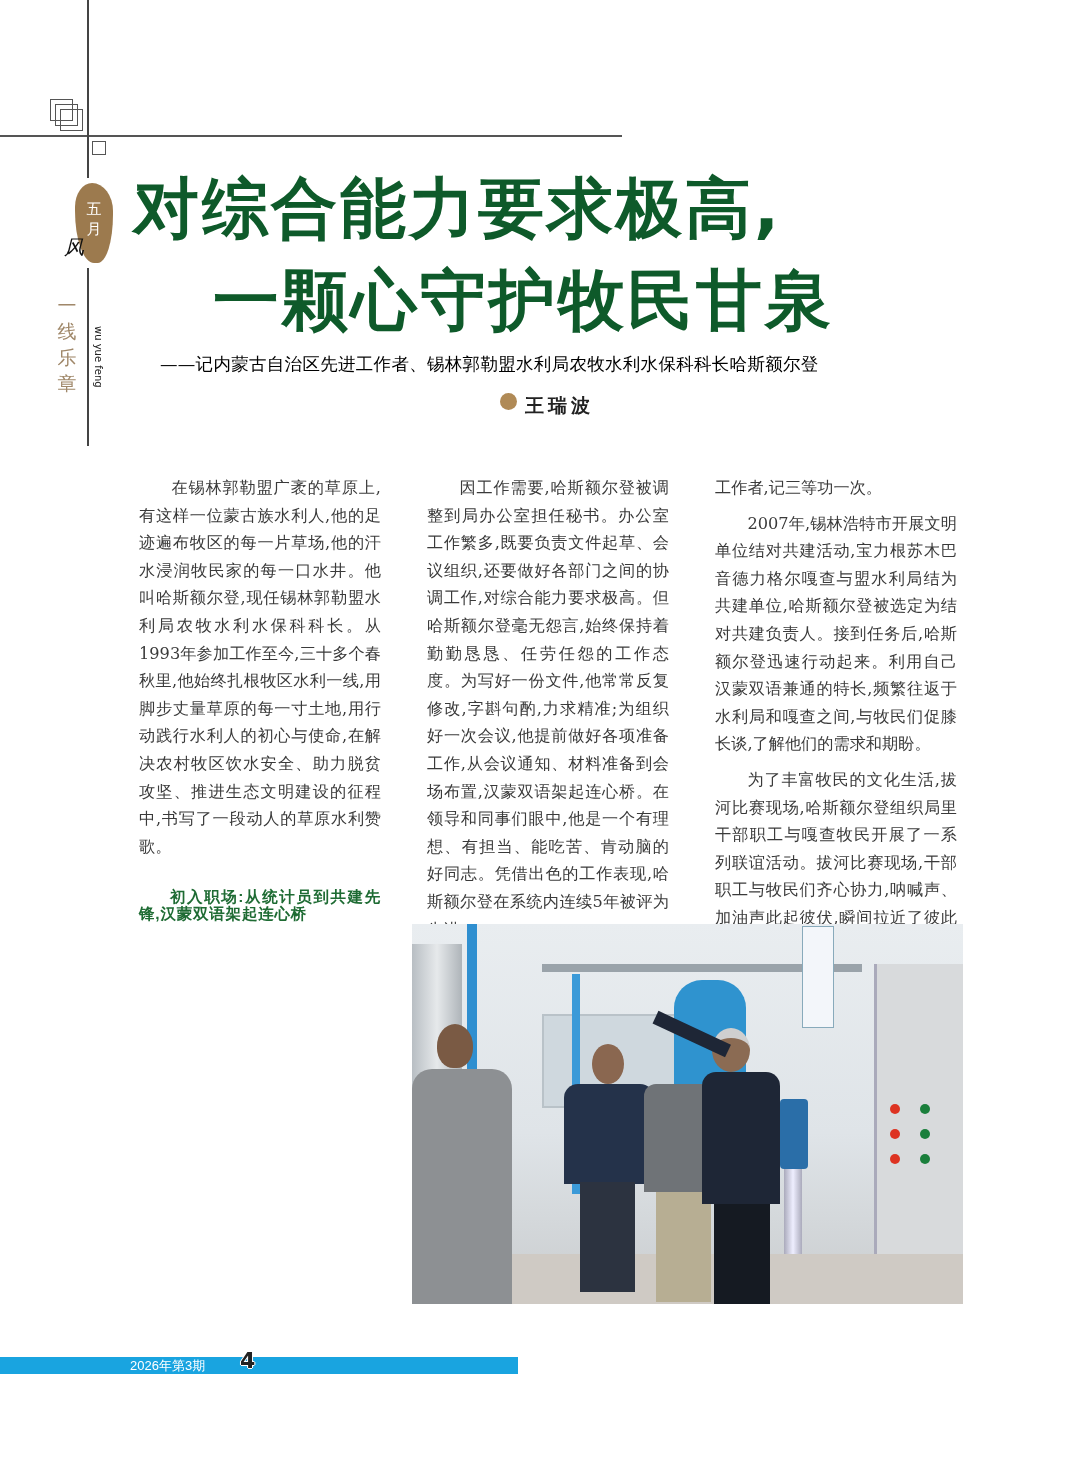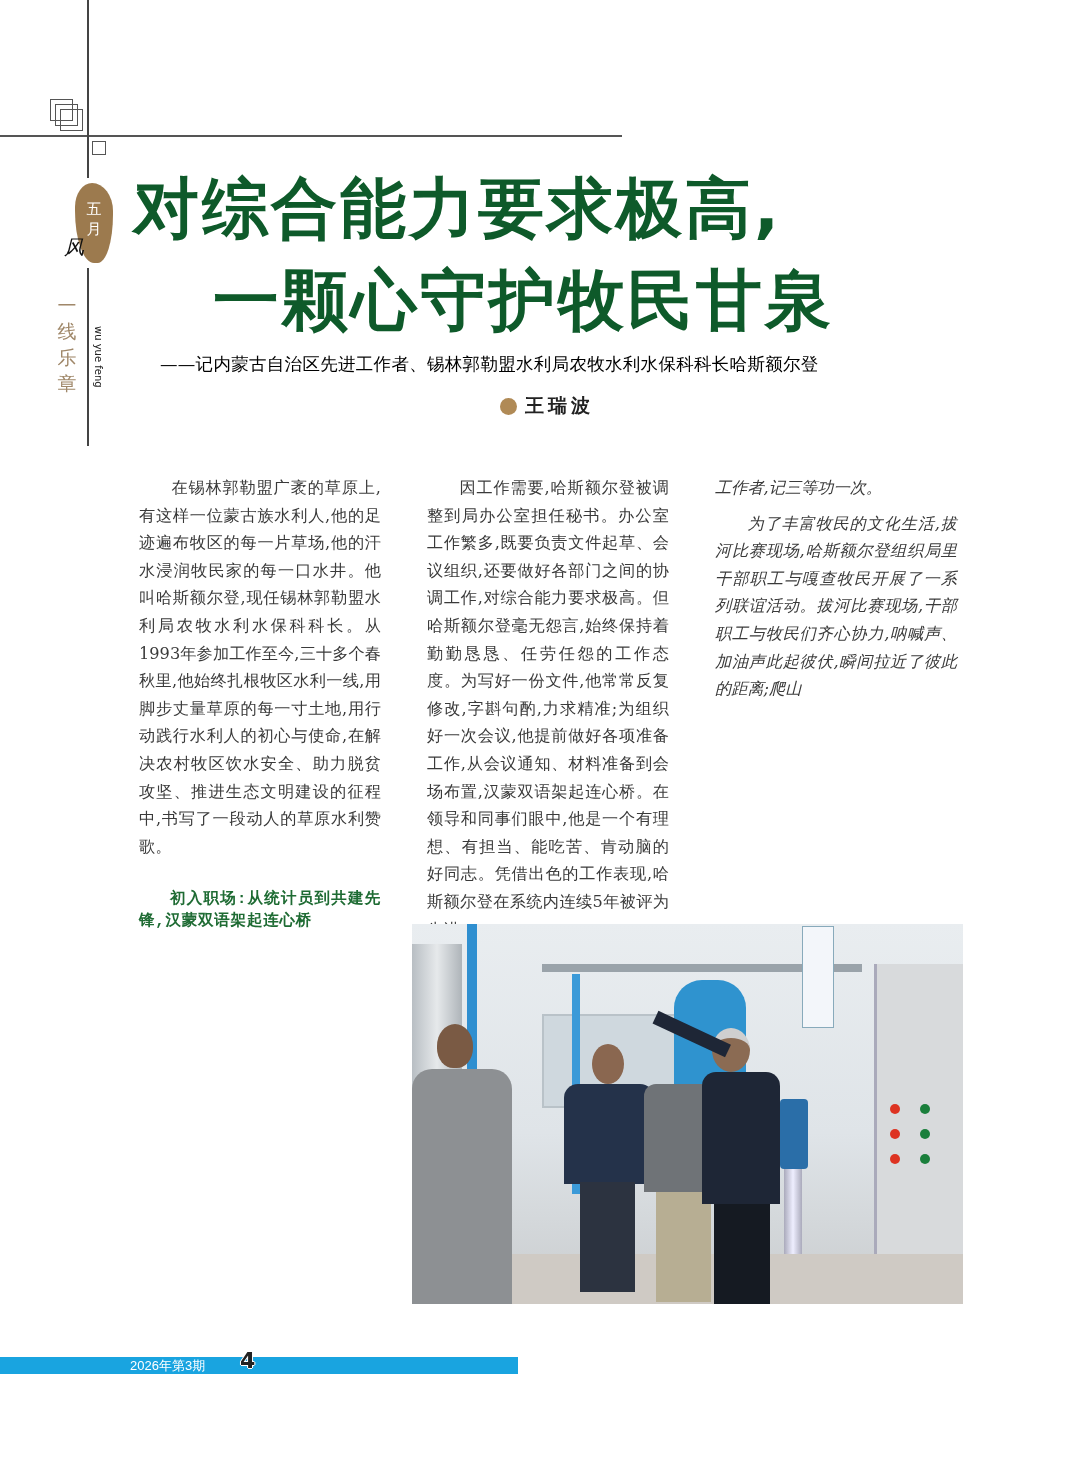--- a/index.html
+++ b/index.html
@@ -23,32 +23,32 @@
                     font-family: "DejaVu Sans", sans-serif; font-size: 19px; line-height: 26px; text-align: center; }
     .column-label span { display: block; }
     .pinyin { position: absolute; left: 92px; top: 326px; font-family: "DejaVu Sans", sans-serif;
               font-size: 10px; color: #222; transform-origin: left top; transform: rotate(90deg) translate(0, -12px);
               white-space: nowrap; }
 
     .title { position: absolute; font-family: "DejaVu Sans", sans-serif; font-weight: bold;
              color: #0e5a2a; font-size: 66px; letter-spacing: 3px; white-space: nowrap; line-height: 1; }
     .subtitle { position: absolute; left: 160px; top: 352px; font-size: 17.5px; color: #000000;
                 white-space: nowrap; letter-spacing: 0.3px; }
-    .author { position: absolute; left: 500px; top: 393px; display: flex; align-items: center; }
+    .author { position: absolute; left: 500px; top: 393px; display: flex; align-items: flex-start; }
     .author-dot { width: 17px; height: 17px; border-radius: 50%; background: #b08a56; margin-right: 8px; }
     .author-name { font-size: 19px; font-weight: bold; color: #222; letter-spacing: 4px; }
 
     .col { position: absolute; font-size: 16.2px; line-height: 27.6px; color: #3a3a3a; text-align: justify; }
     .col p { margin: 8px; }
     .indent { text-indent: 2em; }
-    .section-heading { font-family: Liberation Mono, monospace; font-weight: bold; color: #1e6b33;
-                       font-size: 15.5px; line-height: 22px; text-indent: 2em; margin-top: 28px !important; letter-spacing: 0.8px; }
+    .section-heading { font-family: Liberation Sans, sans-serif; font-weight: bold; color: #1e6b33;
+                       font-size: 15.5px; line-height: 17px; text-indent: 2em; margin-top: 28px !important; letter-spacing: 0.8px; }
     .c1 { left: 131px; top: 466px; width: 258px; }
     .c2 { left: 419px; top: 466px; width: 258px; }
-    .c3 { left: 707px; top: 466px; width: 258px; font-style: italic; }
+    .c3 { left: 707px; top: 466px; width: 258px; }
 
     .photo { position: absolute; left: 412px; top: 924px; width: 551px; height: 380px; overflow: hidden;
              background: linear-gradient(180deg, #e9edf0 0%, #dfe4e8 55%, #c9ccce 100%); }
     .photo .el { position: absolute; }
 
     .footer-bar { position: absolute; left: 0; top: 1357px; width: 518px; height: 17px; background: #19a4e0; }
     .footer-issue { position: absolute; left: 130px; top: 1357px; font-family: "Liberation Sans", sans-serif;
                     font-size: 13px; line-height: 17px; color: #fff; }
     .footer-page { position: absolute; left: 240px; top: 1348px; font-family: "DejaVu Sans", sans-serif;
                    font-size: 22px; font-weight: bold; color: #222; line-height: 26px;
@@ -93,20 +93,21 @@
   <p class="indent">在锡林郭勒盟广袤的草原上,有这样一位蒙古族水利人,他的足迹遍布牧区的每一片草场,他的汗水浸润牧民家的每一口水井。他叫哈斯额尔登,现任锡林郭勒盟水利局农牧水利水保科科长。从1993年参加工作至今,三十多个春秋里,他始终扎根牧区水利一线,用脚步丈量草原的每一寸土地,用行动践行水利人的初心与使命,在解决农村牧区饮水安全、助力脱贫攻坚、推进生态文明建设的征程中,书写了一段动人的草原水利赞歌。</p>
   <p class="section-heading">初入职场:从统计员到共建先锋,汉蒙双语架起连心桥</p>
 </div>
 
 <div class="col c2">
   <p class="indent">因工作需要,哈斯额尔登被调整到局办公室担任秘书。办公室工作繁多,既要负责文件起草、会议组织,还要做好各部门之间的协调工作,对综合能力要求极高。但哈斯额尔登毫无怨言,始终保持着勤勤恳恳、任劳任怨的工作态度。为写好一份文件,他常常反复修改,字斟句酌,力求精准;为组织好一次会议,他提前做好各项准备工作,从会议通知、材料准备到会场布置,汉蒙双语架起连心桥。在领导和同事们眼中,他是一个有理想、有担当、能吃苦、肯动脑的好同志。凭借出色的工作表现,哈斯额尔登在系统内连续5年被评为先进</p>
 </div>
 
 <div class="col c3">
   <p>工作者,记三等功一次。</p>
+  <p class="indent">2007年,锡林浩特市开展文明单位结对共建活动,宝力根苏木巴音德力格尔嘎查与盟水利局结为共建单位,哈斯额尔登被选定为结对共建负责人。接到任务后,哈斯额尔登迅速行动起来。利用自己汉蒙双语兼通的特长,频繁往返于水利局和嘎查之间,与牧民们促膝长谈,了解他们的需求和期盼。</p>
   <p class="indent">为了丰富牧民的文化生活,拔河比赛现场,哈斯额尔登组织局里干部职工与嘎查牧民开展了一系列联谊活动。拔河比赛现场,干部职工与牧民们齐心协力,呐喊声、加油声此起彼伏,瞬间拉近了彼此的距离;爬山</p>
 </div>
 
 <div class="photo" title="四名男子在水处理设备间内交谈,一名白发男子抬手讲解,背景有蓝色过滤罐、管道和电控柜">
 
   <div class="el" style="left:130px;top:90px;width:130px;height:90px;background:#cfd8de;border:2px solid #b9c2c8;"></div>
 
   <div class="el" style="left:55px;top:0;width:10px;height:380px;background:#2f8fd0;"></div>
   <div class="el" style="left:160px;top:50px;width:8px;height:220px;background:#3b9ad8;"></div>
   <div class="el" style="left:130px;top:40px;width:320px;height:8px;background:#9aa3aa;"></div>

